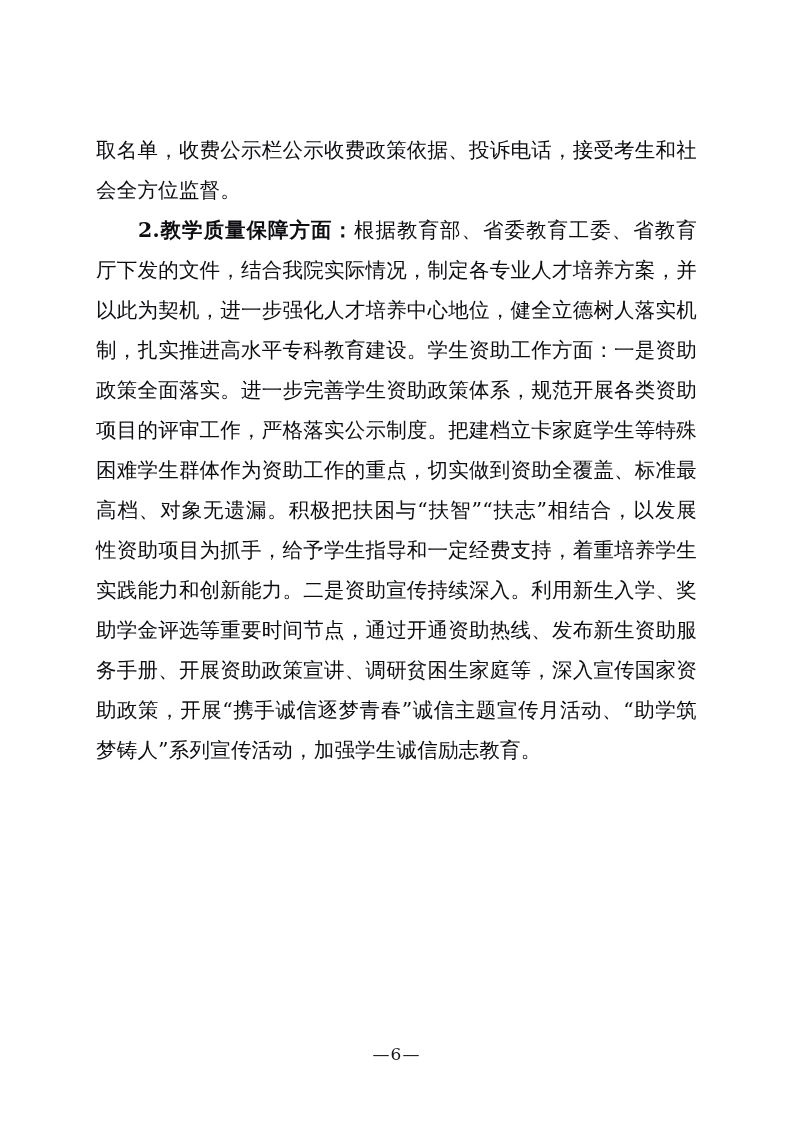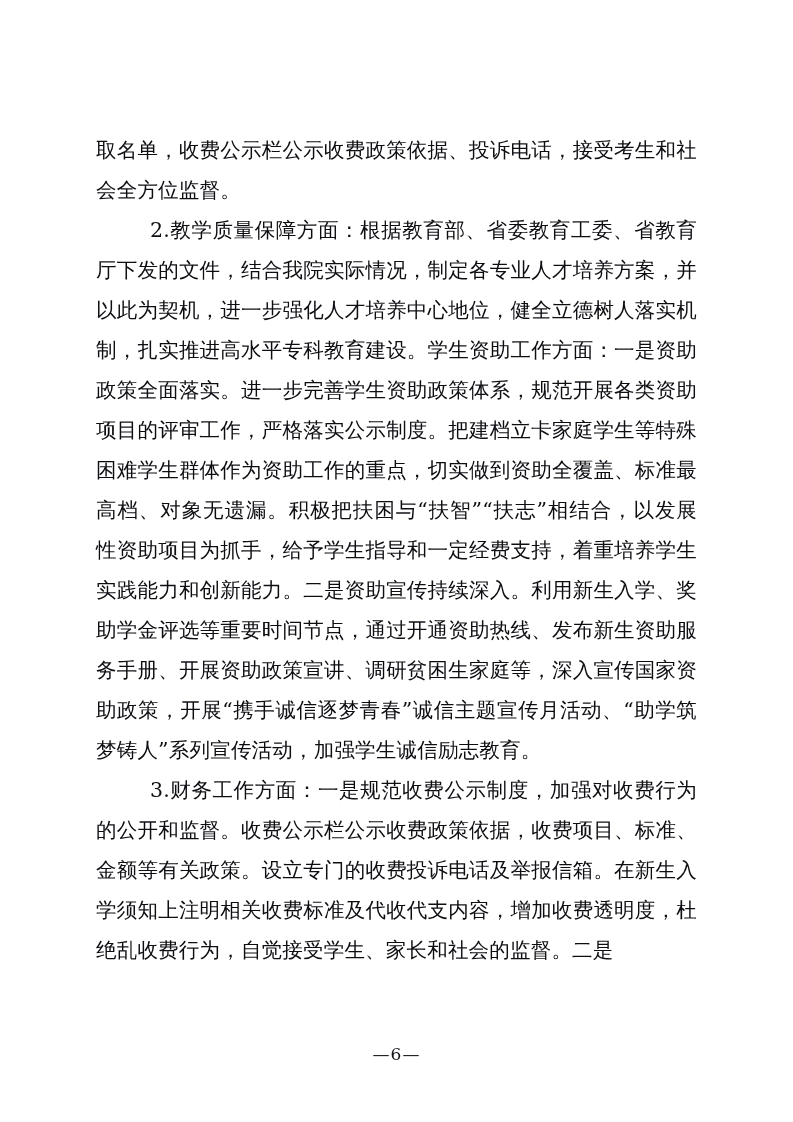--- a/index.html
+++ b/index.html
@@ -33,22 +33,21 @@
     margin: 0;
     text-indent: 0;
   }
   .para + .para {
     margin-top: 0px;
   }
   .indent {
     text-indent: 2.05em;
   }
   .lead {
-    font-weight: normal;
-    margin-left: 12px;
+    font-weight: bold;
   }
   .page-number {
     position: absolute;
     left: 0;
     right: 0;
     bottom: 58px;
     text-align: center;
     font-size: 17px;
     color: #15151a;
     font-family: "DejaVu Serif", "Liberation Serif", serif;
@@ -63,21 +62,18 @@
   <div class="doc-body">
 
     <p class="para">
       <span>取名单，收费公示栏公示收费政策依据、投诉电话，接受考生和社会全方位监督。</span>
     </p>
 
     <p class="para indent">
       <span class="lead">2.教学质量保障方面：</span><span>根据教育部、省委教育工委、省教育厅下发的文件，结合我院实际情况，制定各专业人才培养方案，并以此为契机，进一步强化人才培养中心地位，健全立德树人落实机制，扎实推进高水平专科教育建设。学生资助工作方面：一是资助政策全面落实。进一步完善学生资助政策体系，规范开展各类资助项目的评审工作，严格落实公示制度。把建档立卡家庭学生等特殊困难学生群体作为资助工作的重点，切实做到资助全覆盖、标准最高档、对象无遗漏。积极把扶困与“扶智”“扶志”相结合，以发展性资助项目为抓手，给予学生指导和一定经费支持，着重培养学生实践能力和创新能力。二是资助宣传持续深入。利用新生入学、奖助学金评选等重要时间节点，通过开通资助热线、发布新生资助服务手册、开展资助政策宣讲、调研贫困生家庭等，深入宣传国家资助政策，开展“携手诚信逐梦青春”诚信主题宣传月活动、“助学筑梦铸人”系列宣传活动，加强学生诚信励志教育。</span>
     </p>
 
-    <p class="para indent">
-      <span class="lead">3.财务工作方面：</span><span>一是规范收费公示制度，加强对收费行为的公开和监督。收费公示栏公示收费政策依据，收费项目、标准、金额等有关政策。设立专门的收费投诉电话及举报信箱。在新生入学须知上注明相关收费标准及代收代支内容，增加收费透明度，杜绝乱收费行为，自觉接受学生、家长和社会的监督。二是</span>
-    </p>
 
   </div>
 
   <div class="page-number">—6—</div>
 
 </div>
 
 </body></html>

